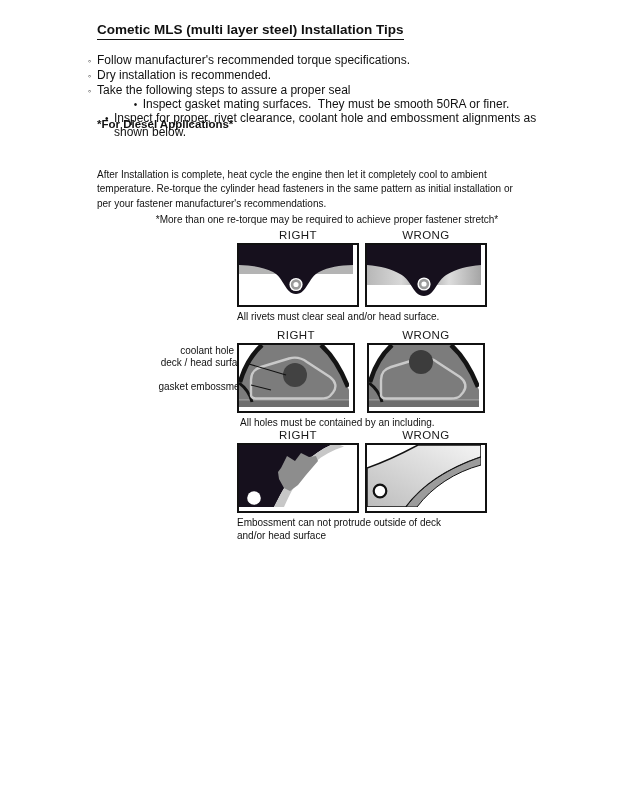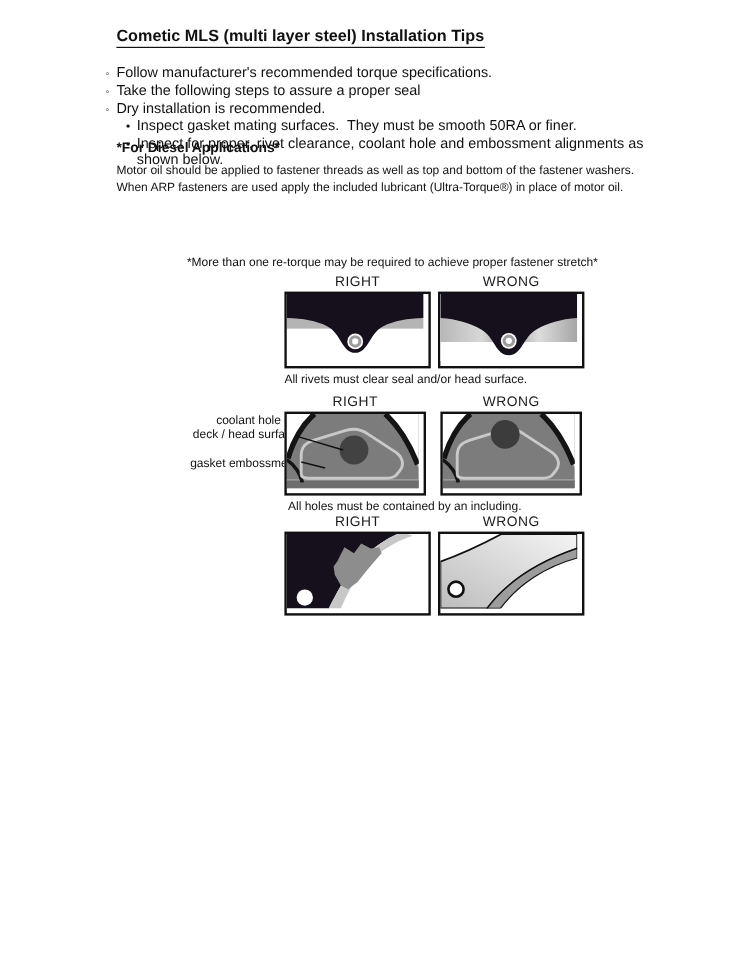--- a/index.html
+++ b/index.html
@@ -8,21 +8,21 @@
     font-family:"Liberation Sans",sans-serif;color:#111;overflow:hidden;
   }
   .title{
     position:absolute;left:97px;top:22px;font-size:13.5px;font-weight:bold;
     border-bottom:1.5px solid #111;padding-bottom:2px;white-space:nowrap;
   }
   .bullets{position:absolute;left:88px;top:54px;width:450px;font-size:12px;line-height:13.8px;}
   .b{display:flex;white-space:pre-wrap;}
   .b .mk{flex:none;width:9px;}
   .b.top .mk::before{content:"\25E6";font-size:9px;}
-  .b.sub{margin-left:17px;}
+  .b.sub{margin-left:17px;justify-content:center;}
   .b.sub .mk::before{content:"\2022";font-size:10px;}
   .h2{position:absolute;left:97px;top:118px;font-size:11.5px;font-weight:bold;}
   .p{position:absolute;left:97px;width:432px;font-size:10px;line-height:14.3px;white-space:pre-wrap;}
   #para1{top:136px;}
   #para2{top:168px;}
   #note{top:213px;width:460px;text-align:center;}
   .figrow{position:absolute;left:237px;}
   #fig1{top:229px;width:250px;}
   #fig2{top:329px;width:248px;}
   #fig3{top:429px;width:250px;}
@@ -57,28 +57,28 @@
 </style>
 </head>
 <body>
 
 <div class="page">
 
   <div class="title">Cometic MLS (multi layer steel) Installation Tips</div>
 
   <div class="bullets">
     <div class="b top"><span class="mk"></span><span>Follow manufacturer's recommended torque specifications.</span></div>
+    <div class="b top"><span class="mk"></span><span>Dry installation is recommended.</span></div>
     <div class="b top"><span class="mk"></span><span>Take the following steps to assure a proper seal</span></div>
-    <div class="b top"><span class="mk"></span><span>Dry installation is recommended.</span></div>
     <div class="b sub"><span class="mk"></span><span>Inspect gasket mating surfaces.  They must be smooth 50RA or finer.</span></div>
     <div class="b sub"><span class="mk"></span><span>Inspect for proper, rivet clearance, coolant hole and embossment alignments as shown below.</span></div>
   </div>
 
   <div class="h2">*For Diesel Applications*</div>
-  <div class="p" id="para1">Motor oil should be applied to fastener threads as well as top and bottom of the fastener washers. When ARP fasteners are used apply the included lubricant (Ultra-Torque®) in place of motor oil.</div>
+  <div class="p" id="para2">After Installation is complete, heat cycle the engine then let it completely cool to ambient temperature. Re-torque the cylinder head fasteners in the same pattern as initial installation or per your fastener manufacturer's recommendations.</div>
   <div class="p" id="note">*More than one re-torque may be required to achieve proper fastener stretch*</div>
 
   <div class="figrow" id="fig1">
     <div class="lblrow">
       <span class="lbl">RIGHT</span>
       <span class="lbl">WRONG</span>
     </div>
     <div class="boxrow">
       <div class="figbox">
         <svg width="114" height="56" viewBox="0 0 114 56">
@@ -184,20 +184,21 @@
                 <stop offset="1" stop-color="#bdbdbd"></stop>
             </linearGradient>
           </defs>
           <rect width="114" height="62" fill="#fff"></rect>
           <path d="M0,23 C20,16 36,8 51,0 L114,0 L114,12 C82,23 56,39 39,62 L0,62 Z" fill="url(#g3)" stroke="#111" stroke-width="1.5"></path>
           <path d="M114,12 C82,23 56,39 39,62 L50,62 C65,42 88,27 114,20 Z" fill="#9c9c9c" stroke="#111" stroke-width="1"></path>
           <circle cx="13" cy="46" r="6.3" fill="#fff" stroke="#111" stroke-width="2.2"></circle>
         </svg>
       </div>
     </div>
+    <div class="caption">Embossment can not protrude outside of deck and/or head surface</div>
   </div>
 
   <div class="warranty">
     <p class="wh">Warranty Disclaimer*</p>
     <p>Due to the nature of performance applications, the parts in this catalog are sold without any express warranty or any implied warranty of merchantability or fitness for a particular purpose.  Cometic Gasket Inc., shall not, under any circumstances, be liable for any special, incidental or consequential damages, including, person, party or property, but not limited to, damage, or loss of property or equipment, loss of profits or revenue, cost of purchased or replacement goods, or claims of customers of the purchase, which may arise and/or result from sale, installation or use of these parts.  Installation of these parts could adversely affect the motor manufacturers warranty coverage.</p>
     <p class="tight">VENUE-The agreed upon venue, in the event of dispute whatsoever between the parties, whether instituted by either party, including, but not limited to, contract terms, payment terms, delivery, type, defects, sufficiency of product, shall be the Court of Common Pleas, Lake County, Ohio or the Painesville Municipal Court, Lake County, Ohio, depending on the amount in controversy.</p>
     <p>This agreement shall be governed by and construed under the laws of the State of Ohio.</p>
     <p>All prices and terms are subject to change without notice.</p>
     <p>Terms COD- Secured with a completed dealer/jobber application on File, COD-Company check with a current credit card number on file.  Open accounts may be established by well rated firms.  A credit application is available upon request.  Open accounts are due payable Net 30 days from date of invoice.  No statement will be sent.  If an account becomes 60 or more days past due, it is subject to being placed on credit hold.  No orders will be shipped or new orders accepted until past due balance is paid.  If an account becomes 90 or more days past due, it is subject to being placed for collections.  All costs of collection are the responsibility of the customer, including attorney fees, court costs, and other expenses of litigation.</p>
     <p>Returns- Authorized (RGA) must be obtained in advance on all returns.  A packing slip or invoice number must accompany the merchandise.  No returns after 30 days from invoice date.  All returns are subject to a 25% restocking charge.  All custom designed and custom manufactured gaskets are non-returnable.</p>

